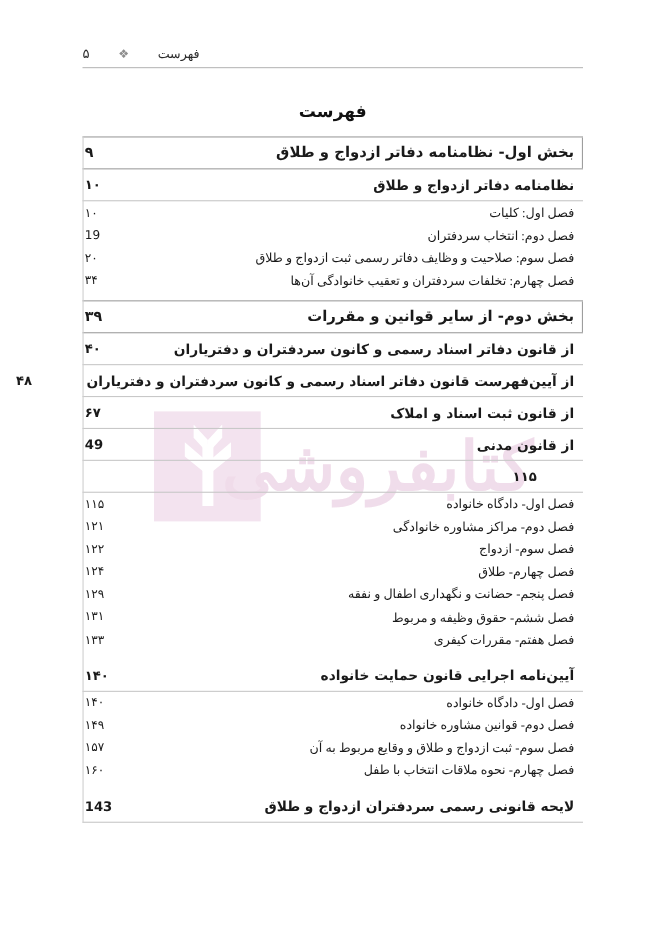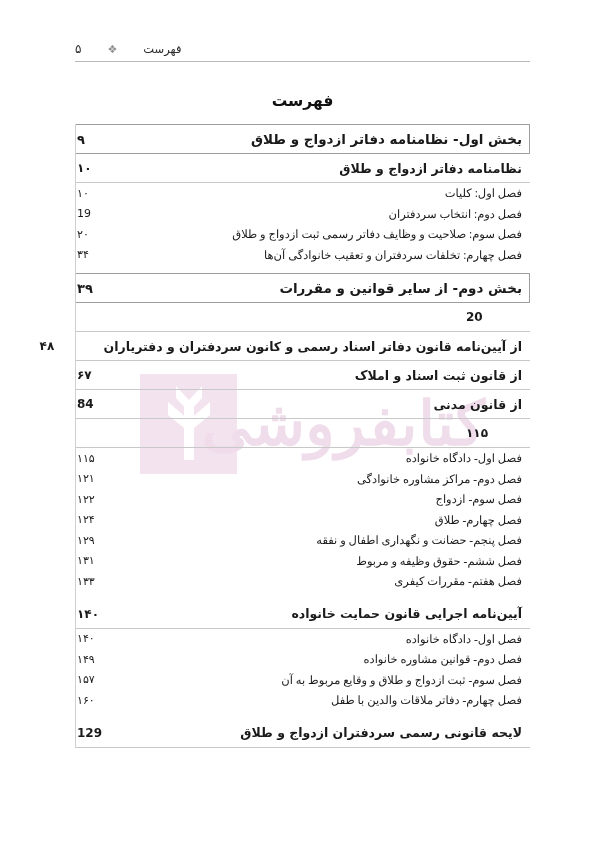--- a/index.html
+++ b/index.html
@@ -251,33 +251,34 @@
       <div class="row chapter">
         <span class="label">فصل چهارم: تخلفات سردفتران و تعقیب خانوادگی آن‌ها</span>
         <span class="folio">۳۴</span>
       </div>
       <div class="gap-8"></div>
       <div class="row section">
         <span class="label">بخش دوم- از سایر قوانین و مقررات</span>
         <span class="folio">۳۹</span>
       </div>
       <div class="row major flush">
-        <span class="folio">20</span>
-      </div>
-      <div class="row major">
-        <span class="label">از آیین‌نامه قانون دفاتر اسناد رسمی و کانون سردفتران و دفتریاران</span>
+        <span class="label">از قانون دفاتر اسناد رسمی و کانون سردفتران و دفتریاران</span>
+        <span class="folio">۴۰</span>
+      </div>
+      <div class="row major">
+        <span class="label">از آیین‌فهرست قانون دفاتر اسناد رسمی و کانون سردفتران و دفتریاران</span>
         <span class="folio">۴۸</span>
       </div>
       <div class="row major">
         <span class="label">از قانون ثبت اسناد و املاک</span>
         <span class="folio">۶۷</span>
       </div>
       <div class="row major">
         <span class="label">از قانون مدنی</span>
-        <span class="folio">84</span>
+        <span class="folio">49</span>
       </div>
       <div class="row major">
         <span class="folio">۱۱۵</span>
       </div>
       <div class="row chapter">
         <span class="label">فصل اول- دادگاه خانواده</span>
         <span class="folio">۱۱۵</span>
       </div>
       <div class="row chapter">
         <span class="label">فصل دوم- مراکز مشاوره خانوادگی</span>
@@ -314,23 +315,23 @@
       </div>
       <div class="row chapter">
         <span class="label">فصل دوم- قوانین مشاوره خانواده</span>
         <span class="folio">۱۴۹</span>
       </div>
       <div class="row chapter">
         <span class="label">فصل سوم- ثبت ازدواج و طلاق و وقایع مربوط به آن</span>
         <span class="folio">۱۵۷</span>
       </div>
       <div class="row chapter">
-        <span class="label">فصل چهارم- دفاتر ملاقات والدین با طفل</span>
+        <span class="label">فصل چهارم- نحوه ملاقات انتخاب با طفل</span>
         <span class="folio">۱۶۰</span>
       </div>
       <div class="gap-8"></div>
       <div class="row major">
         <span class="label">لایحه قانونی رسمی سردفتران ازدواج و طلاق</span>
-        <span class="folio">129</span>
+        <span class="folio">143</span>
       </div>
     </div>
 
 </div>
 
 </body></html>

